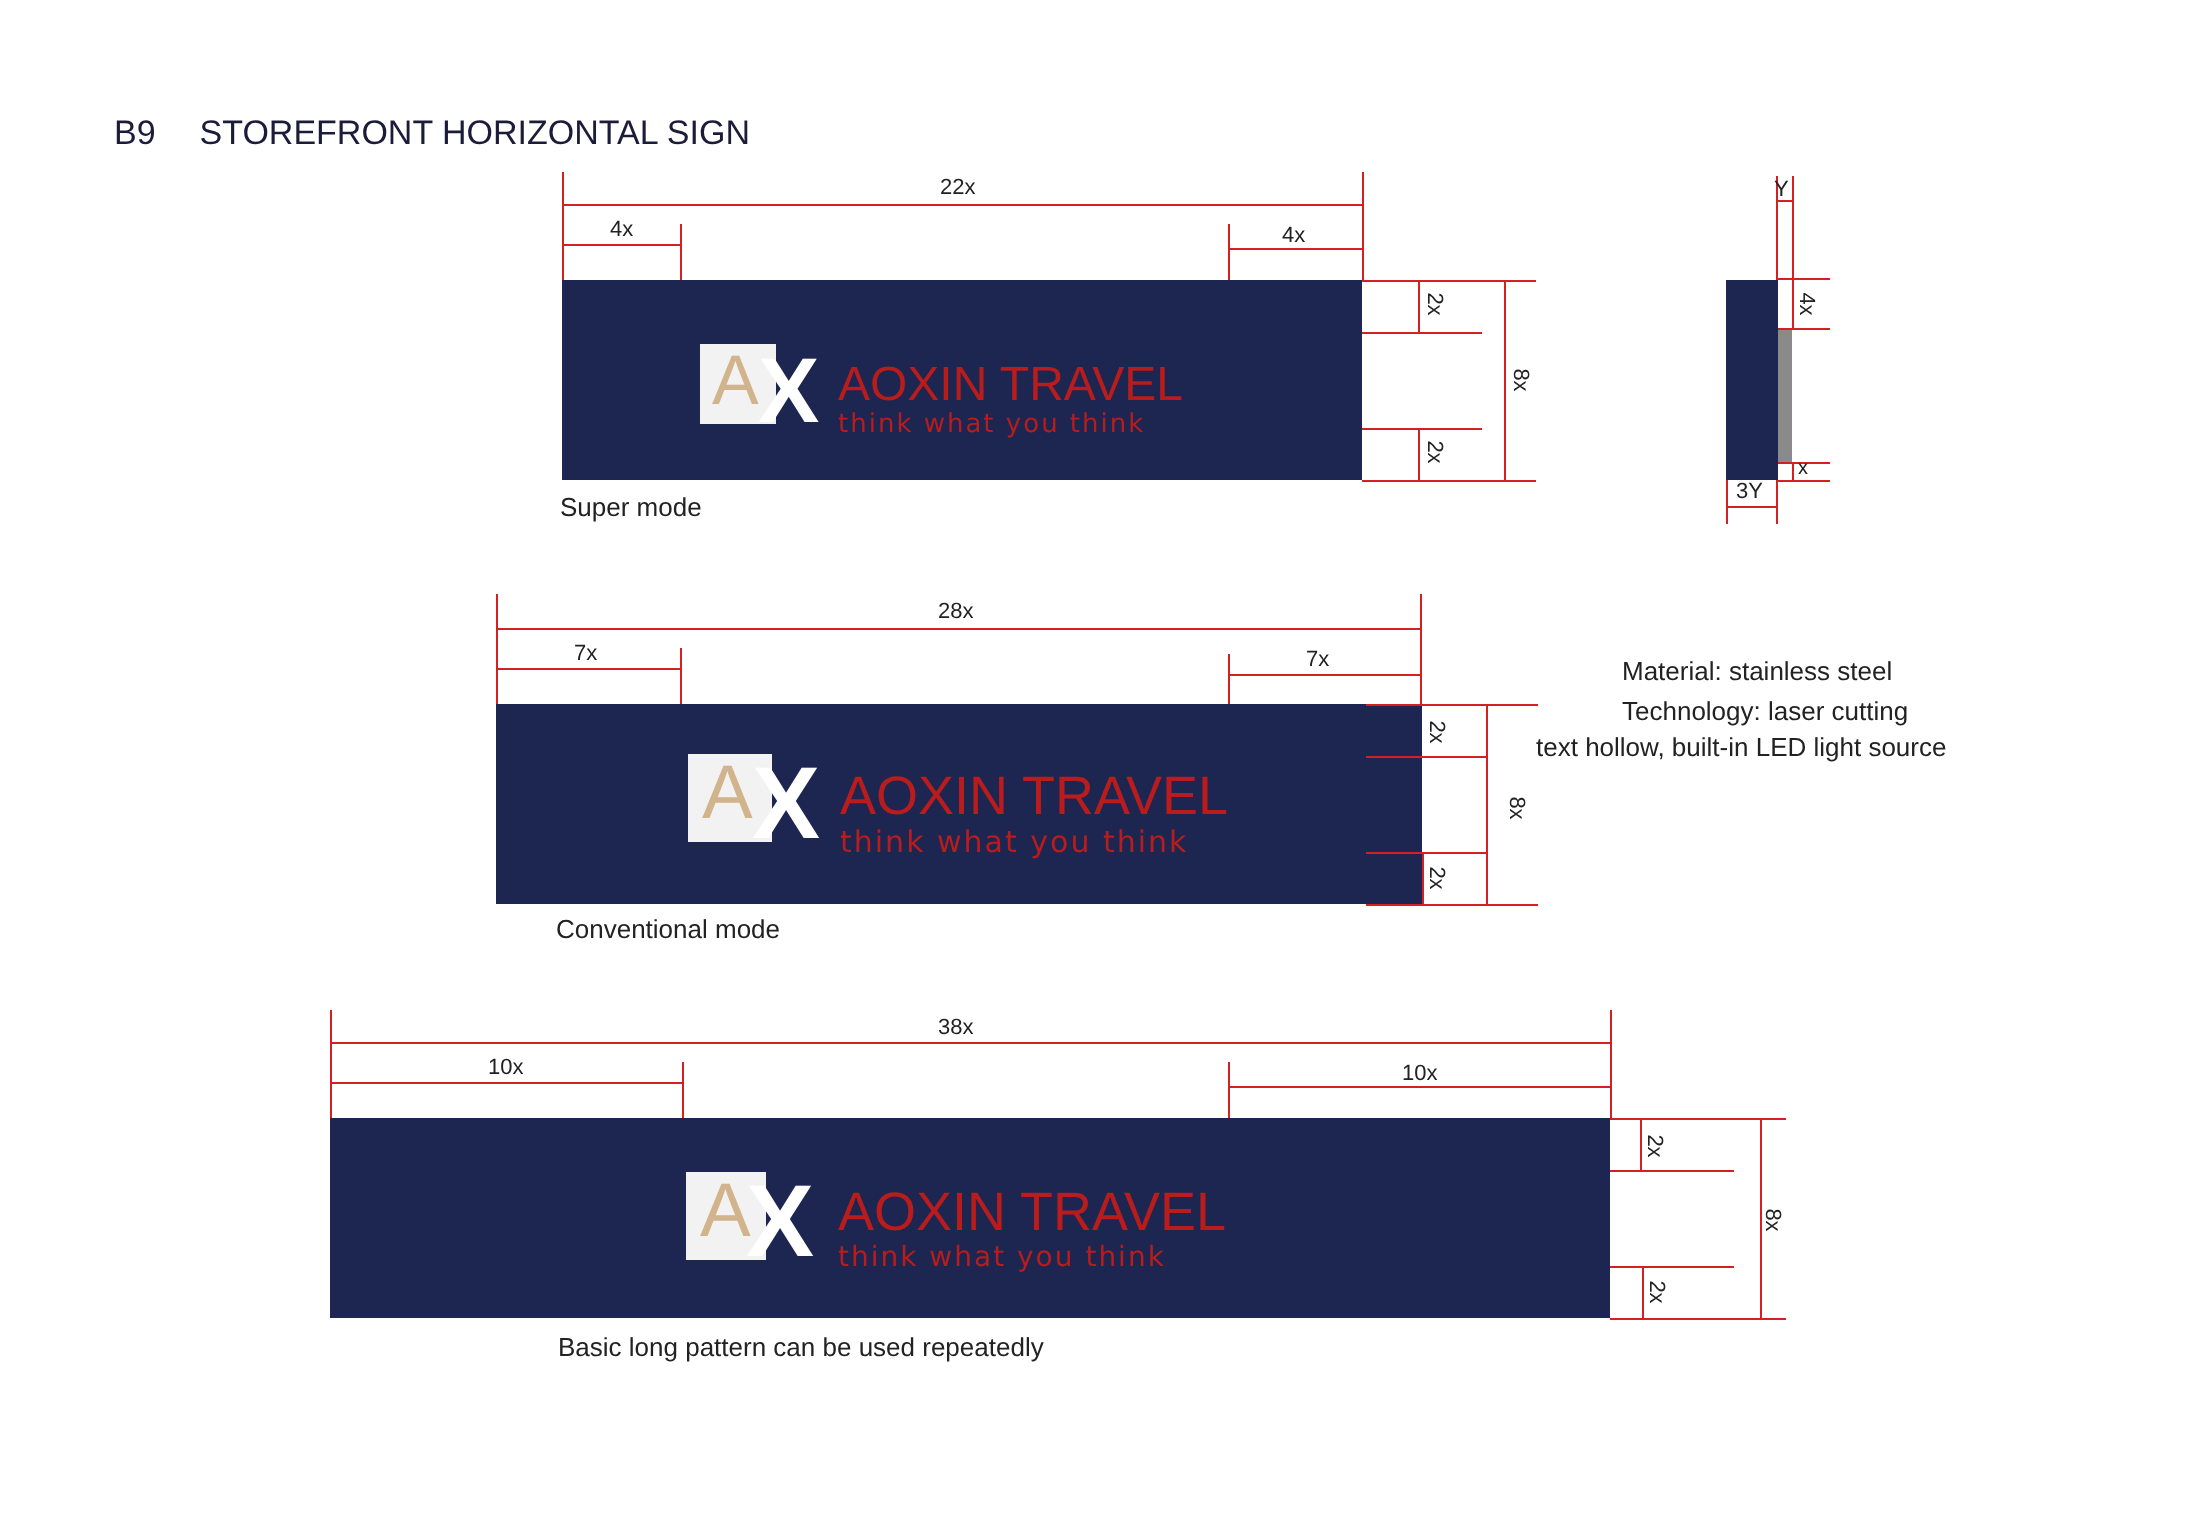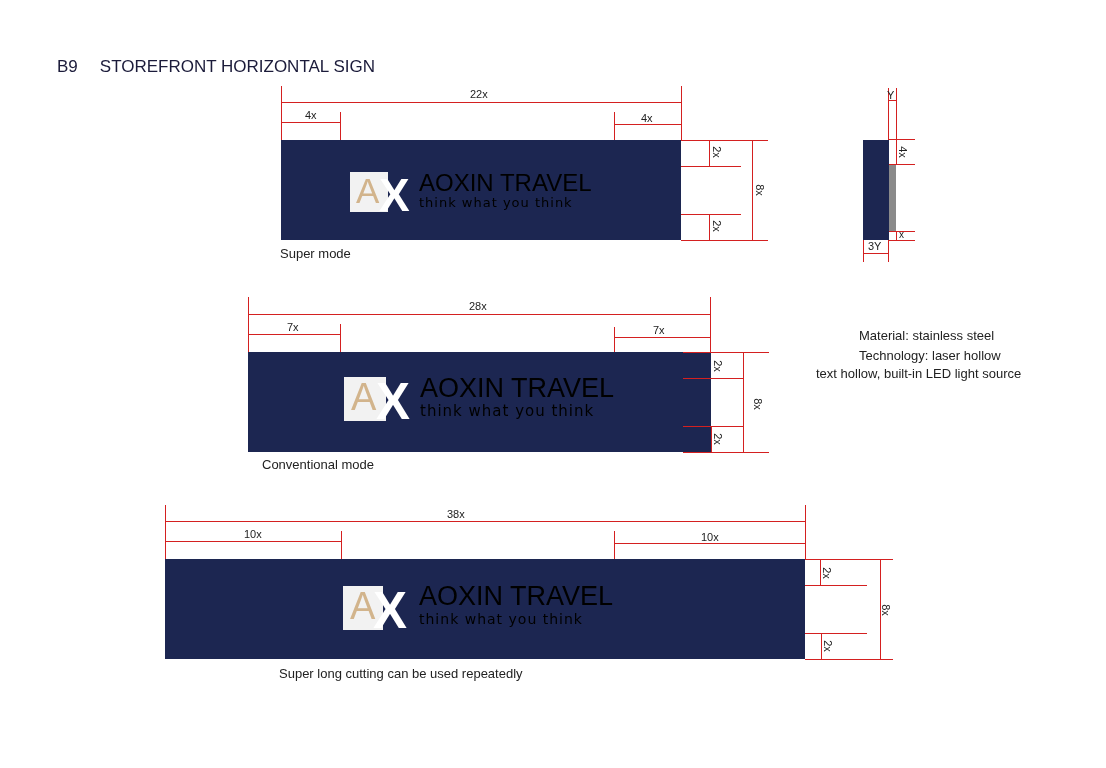--- a/index.html
+++ b/index.html
@@ -6,27 +6,27 @@
   body{width:1106px;height:768px;position:relative;overflow:hidden;font-family:"Liberation Sans",sans-serif;color:#1a1a1a;}
   .abs{position:absolute;}
   .title{left:57px;top:57px;font-size:17px;color:#1b1b3a;letter-spacing:0;}
   .title .code{margin-right:22px;}
   .sign{position:absolute;background:#1c2651;}
   .hl{position:absolute;height:1px;background:#d42020;}
   .vl{position:absolute;width:1px;background:#d42020;}
   .dim{position:absolute;font-size:11px;color:#222;}
   .rot{transform:rotate(90deg);transform-origin:center;}
   .caption{position:absolute;font-size:13px;color:#222;}
-  .note{position:absolute;font-size:13px;color:#222;line-height:20px;margin-left:48px;}
+  .note{position:absolute;font-size:13px;color:#222;line-height:20px;}
   .logo{position:absolute;display:flex;align-items:center;}
   .logo-mark{position:relative;}
   .logo-box{position:absolute;left:0;top:0;background:#f2f2f2;}
   .logo-a{position:absolute;color:#d2b48c;font-family:"Liberation Sans",sans-serif;}
   .logo-x{position:absolute;color:#ffffff;font-weight:bold;font-family:"Liberation Sans",sans-serif;}
-  .logo-text{position:absolute;color:#000000;}
+  .logo-text{position:absolute;color:#b91c1c;margin-top:10px;}
   .brand{white-space:nowrap;font-family:"Liberation Sans",sans-serif;}
   .slogan{white-space:nowrap;font-family:"DejaVu Sans",sans-serif;letter-spacing:1px;}
 </style>
 </head>
 <body>
 
 <div class="abs title">
   <span class="code">B9</span><span>STOREFRONT HORIZONTAL SIGN</span>
 </div>
 
@@ -89,21 +89,21 @@
   <div class="dim" style="left:899px;top:229px;font-size:10px;">x</div>
 
   <div class="vl" style="left:863px;top:240px;height:22px;"></div>
   <div class="vl" style="left:888px;top:240px;height:22px;"></div>
   <div class="hl" style="left:863px;top:253px;width:26px;"></div>
   <div class="dim" style="left:868px;top:240px;">3Y</div>
 </div>
 
 <div>
   <div class="note" style="left:811px;top:326px;">Material: stainless steel</div>
-  <div class="note" style="left:811px;top:346px;">Technology: laser hollow</div>
+  <div class="note" style="left:811px;top:346px;">Technology: laser cutting</div>
   <div class="note" style="left:768px;top:364px;">text hollow, built-in LED light source</div>
 </div>
 
 <div>
   <div class="vl" style="left:248px;top:297px;height:55px;"></div>
   <div class="vl" style="left:710px;top:297px;height:55px;"></div>
   <div class="hl" style="left:248px;top:314px;width:463px;"></div>
   <div class="dim" style="left:469px;top:300px;text-align:center;">28x</div>
   <div class="vl" style="left:340px;top:324px;height:28px;"></div>
   <div class="hl" style="left:248px;top:334px;width:93px;"></div>
@@ -128,28 +128,28 @@
   <div class="hl" style="left:683px;top:352px;width:86px;"></div>
   <div class="hl" style="left:683px;top:378px;width:60px;"></div>
   <div class="hl" style="left:683px;top:426px;width:60px;"></div>
   <div class="hl" style="left:683px;top:452px;width:86px;"></div>
   <div class="vl" style="left:711px;top:426px;height:26px;"></div>
   <div class="vl" style="left:743px;top:352px;height:100px;"></div>
   <div class="dim rot" style="left:712px;top:360px;">2x</div>
   <div class="dim rot" style="left:712px;top:433px;">2x</div>
   <div class="dim rot" style="left:752px;top:398px;">8x</div>
 
-  <div class="caption" style="left:262px;top:457px;">Conventional mode</div>
+  <div class="caption" style="left:278px;top:457px;">Conventional mode</div>
 </div>
 
 <div>
   <div class="vl" style="left:165px;top:505px;height:54px;"></div>
   <div class="vl" style="left:805px;top:505px;height:54px;"></div>
   <div class="hl" style="left:165px;top:521px;width:641px;"></div>
-  <div class="dim" style="left:447px;top:508px;">38x</div>
+  <div class="dim" style="left:469px;top:508px;">38x</div>
   <div class="vl" style="left:341px;top:531px;height:28px;"></div>
   <div class="hl" style="left:165px;top:541px;width:177px;"></div>
   <div class="dim" style="left:244px;top:528px;">10x</div>
   <div class="vl" style="left:614px;top:531px;height:28px;"></div>
   <div class="hl" style="left:614px;top:543px;width:192px;"></div>
   <div class="dim" style="left:701px;top:531px;">10x</div>
 
   <div class="sign" style="left:165px;top:559px;width:640px;height:100px;"></div>
   <div class="logo" style="left:343px;top:586px;">
     <div class="logo-mark" style="width:72px;height:44px;">
@@ -167,14 +167,14 @@
   <div class="hl" style="left:805px;top:585px;width:62px;"></div>
   <div class="hl" style="left:805px;top:633px;width:62px;"></div>
   <div class="hl" style="left:805px;top:659px;width:88px;"></div>
   <div class="vl" style="left:820px;top:559px;height:26px;"></div>
   <div class="vl" style="left:821px;top:633px;height:26px;"></div>
   <div class="vl" style="left:880px;top:559px;height:100px;"></div>
   <div class="dim rot" style="left:821px;top:567px;">2x</div>
   <div class="dim rot" style="left:822px;top:640px;">2x</div>
   <div class="dim rot" style="left:880px;top:604px;">8x</div>
 
-  <div class="caption" style="left:279px;top:666px;">Super long cutting can be used repeatedly</div>
+  <div class="caption" style="left:279px;top:666px;">Basic long pattern can be used repeatedly</div>
 </div>
 
 </body></html>

